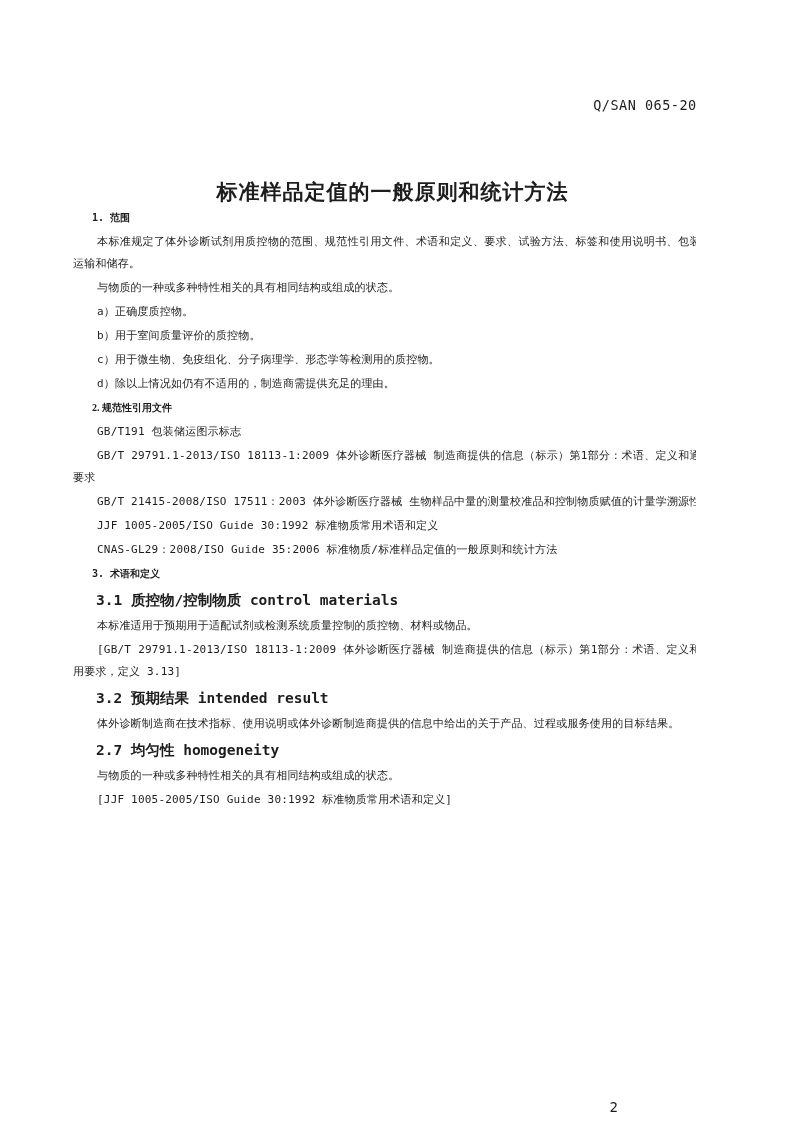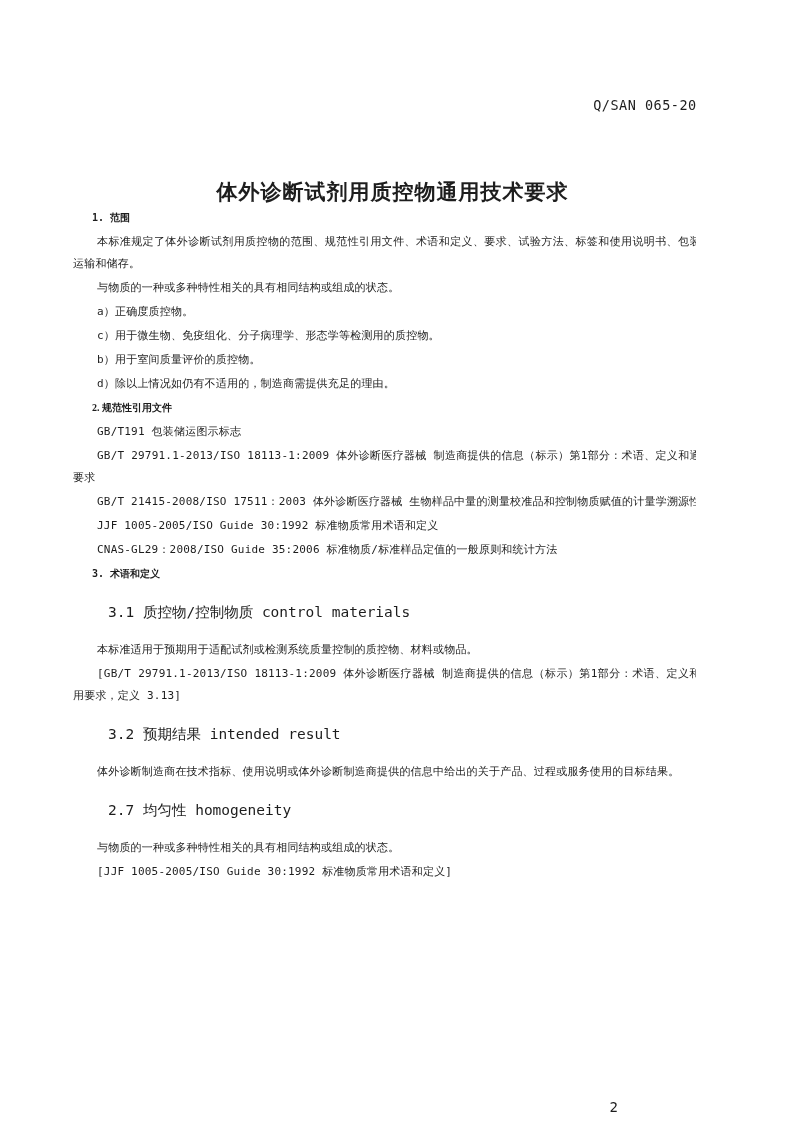--- a/index.html
+++ b/index.html
@@ -27,22 +27,22 @@
     font-weight:bold;
     letter-spacing:1px;
   }
   h2.sec {
     font-size:10px; line-height:22px;
     font-weight:bold;
     margin:0; padding-left:21px;
   }
   h3.subsec {
     font-size:14.5px; line-height:22px;
-    font-weight:normal;
-    margin:16px; padding-left:21px;
+    font-weight:bold;
+    margin:4px; padding-left:21px;
   }
   p.body {
     font-size:11px; line-height:22px;
     margin:2px;
     text-align:justify;
     text-indent:24px;
     letter-spacing:0.2px;
   }
   .mt46 { margin-top:46px; }
   .mt20 { margin-top:20px; }
@@ -60,28 +60,28 @@
   }
 </style>
 </head>
 <body>
 
 <div class="page">
   <div class="content">
 
     <div class="doc-code">Q/SAN 065-2023</div>
 
-    <h1 class="doc-title">体外诊断试剂用质控物通用技术要求</h1>
+    <h1 class="doc-title">标准样品定值的一般原则和统计方法</h1>
 
     <h2 class="sec mt46">1. 范围</h2>
     <p class="body mt17">本标准规定了体外诊断试剂用质控物的范围、规范性引用文件、术语和定义、要求、试验方法、标签和使用说明书、包装、运输和储存。</p>
     <p class="body">与物质的一种或多种特性相关的具有相同结构或组成的状态。</p>
     <p class="body">a）正确度质控物。</p>
+    <p class="body">b）用于室间质量评价的质控物。</p>
     <p class="body">c）用于微生物、免疫组化、分子病理学、形态学等检测用的质控物。</p>
-    <p class="body">b）用于室间质量评价的质控物。</p>
     <p class="body">d）除以上情况如仍有不适用的，制造商需提供充足的理由。</p>
 
     <h2 class="sec mt18">2. 规范性引用文件</h2>
     <p class="body">GB/T191 包装储运图示标志</p>
     <p class="body">GB/T 29791.1-2013/ISO 18113-1:2009 体外诊断医疗器械 制造商提供的信息（标示）第1部分：术语、定义和通用要求</p>
     <p class="body">GB/T 21415-2008/ISO 17511：2003 体外诊断医疗器械 生物样品中量的测量校准品和控制物质赋值的计量学溯源性</p>
     <p class="body">JJF 1005-2005/ISO Guide 30:1992 标准物质常用术语和定义</p>
     <p class="body">CNAS-GL29：2008/ISO Guide 35:2006 标准物质/标准样品定值的一般原则和统计方法</p>
 
     <h2 class="sec mt13">3. 术语和定义</h2>

